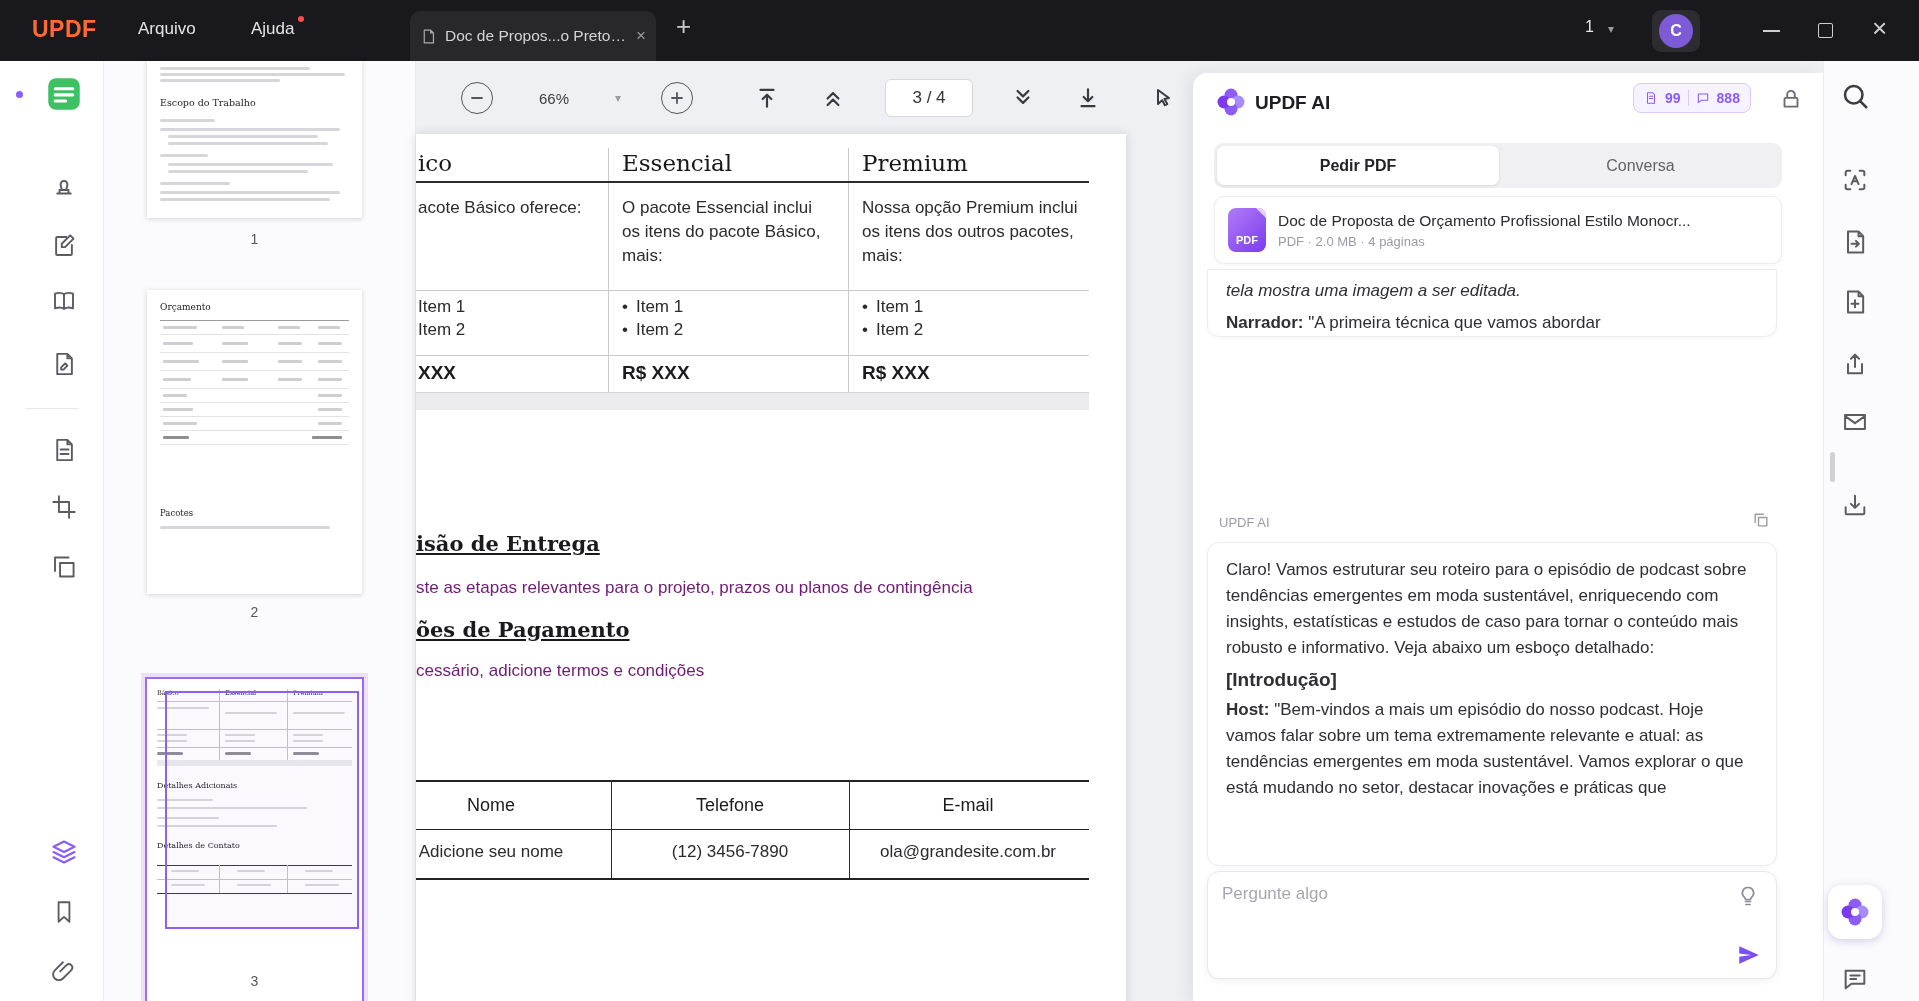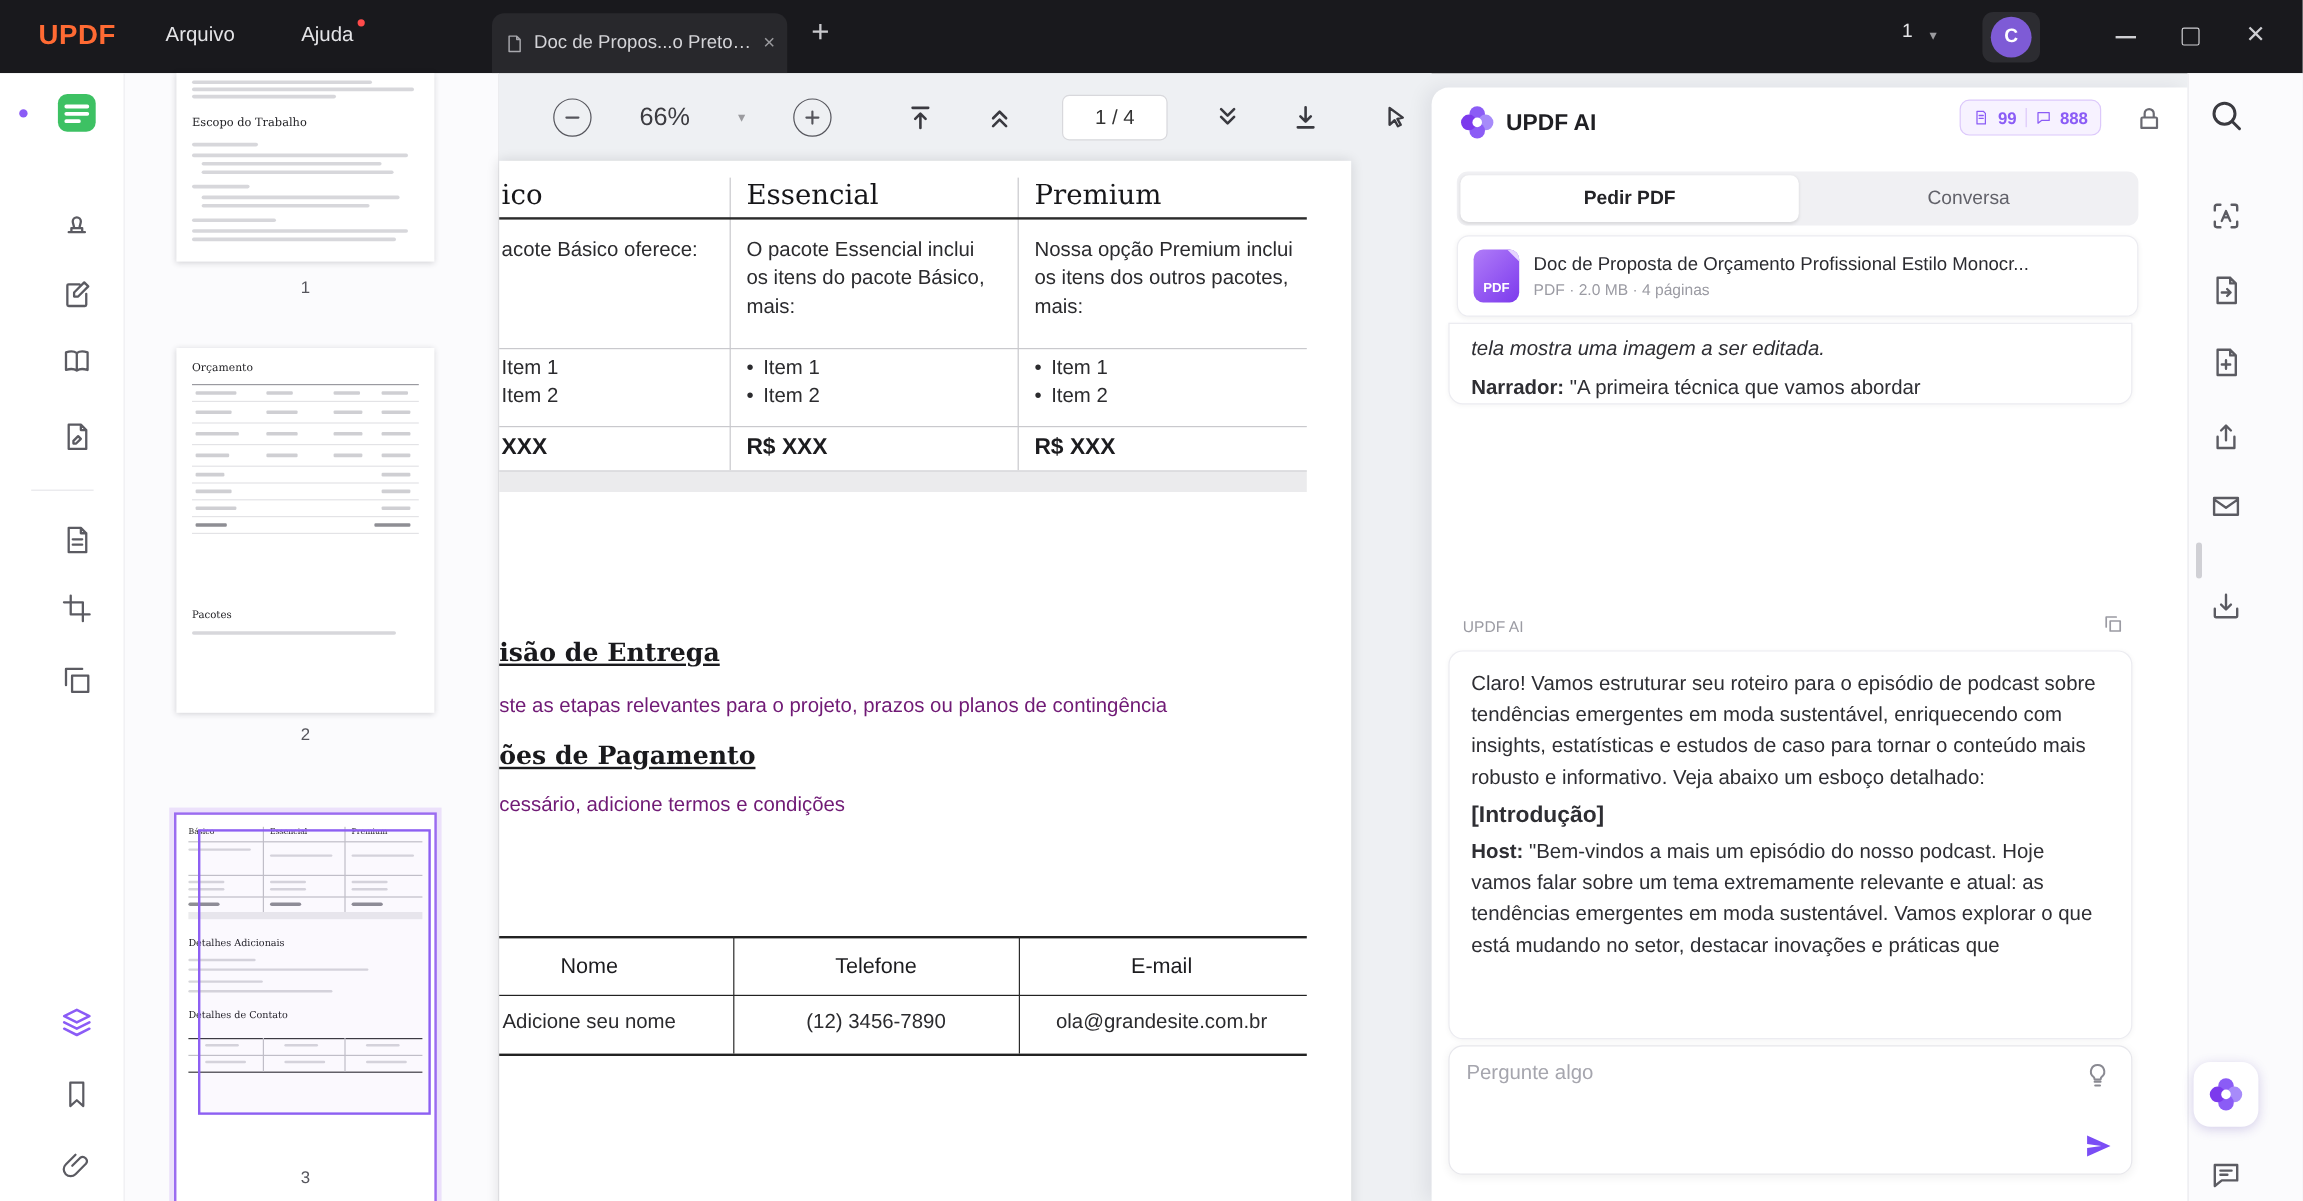--- a/index.html
+++ b/index.html
@@ -46,21 +46,21 @@
   .hl3{position:absolute;left:10px;width:195px;height:1px;background:#c2c2c7}
   .hl3.dark{background:#3a3a3e}
   .v3{position:absolute;width:1px;background:#c2c2c7}
   .band3{position:absolute;left:10px;width:195px;height:6px;background:#ebebed}
   .viewrect{position:absolute;left:18px;top:12px;width:194px;height:238px;border:2px solid #8d5ff2;background:rgba(141,95,242,.04)}
 
   
   .pdf-area{position:absolute;left:416px;top:61px;bottom:0;width:777px;background:#eef0f3}
   .tb{position:absolute;top:37px;transform:translate(-50%,-50%);cursor:pointer}
   .tb-zoom{width:32px;height:32px;border:1.6px solid #55555c;border-radius:50%;display:flex;align-items:center;justify-content:center}
-  .tb-text{font-size:21px;color:#3c3c41}
+  .tb-text{font-size:15px;color:#3c3c41}
   .page-box{width:88px;height:38px;background:#fff;border:1px solid #d8d8dc;border-radius:6px;display:flex;align-items:center;justify-content:center;font-size:17px;color:#333}
 
   
   .page{position:absolute;left:0;top:73px;width:710px;height:950px;background:#fff;box-shadow:0 0 10px rgba(20,20,30,.14)}
   .pt-h{position:absolute;font-family:"DejaVu Serif",serif;font-size:23px;color:#17171a;white-space:nowrap}
   .pt-d{position:absolute;font-size:17px;line-height:24px;color:#2b2b2e}
   .it{font-size:17px;line-height:23px;color:#2b2b2e;white-space:nowrap}
   .bu{margin-right:8px}
   .pt-p{position:absolute;font-size:19px;font-weight:bold;color:#1c1c1f;white-space:nowrap}
   .vline{position:absolute;width:1px;background:#c9c9cd}
@@ -326,21 +326,21 @@
   <div class="tb" style="left:351px">
     <svg width="26" height="26" viewBox="0 0 24 24" class="dic">
         <path d="M6 4.5h12 M12 9v11 M8 13l4-4 4 4"></path>
       </svg>
   </div>
   <div class="tb" style="left:417px">
     <svg width="26" height="26" viewBox="0 0 24 24" class="dic">
         <path d="M7 12.5l5-5 5 5 M7 18.5l5-5 5 5"></path>
       </svg>
   </div>
-  <div class="tb page-box" style="left:513px">1 / 4</div>
+  <div class="tb page-box" style="left:513px">3 / 4</div>
   <div class="tb" style="left:607px">
     <svg width="26" height="26" viewBox="0 0 24 24" class="dic">
         <path d="M7 5.5l5 5 5-5 M7 11.5l5 5 5-5"></path>
       </svg>
   </div>
   <div class="tb" style="left:672px">
     <svg width="26" height="26" viewBox="0 0 24 24" class="dic">
         <path d="M6 19.5h12 M12 4v11 M8 11l4 4 4-4"></path>
       </svg>
   </div>

